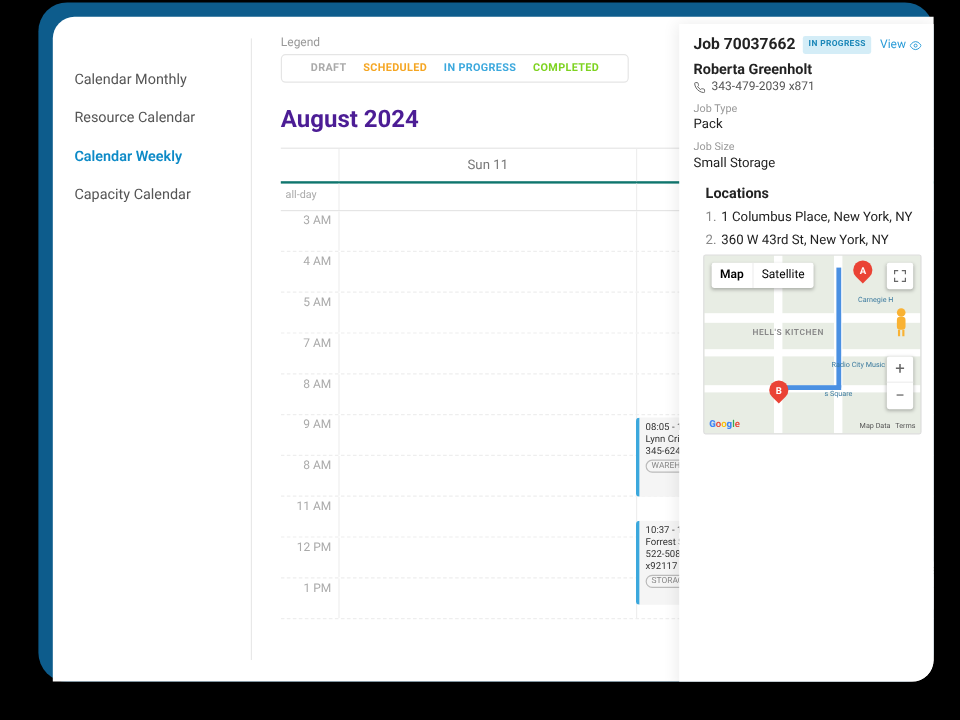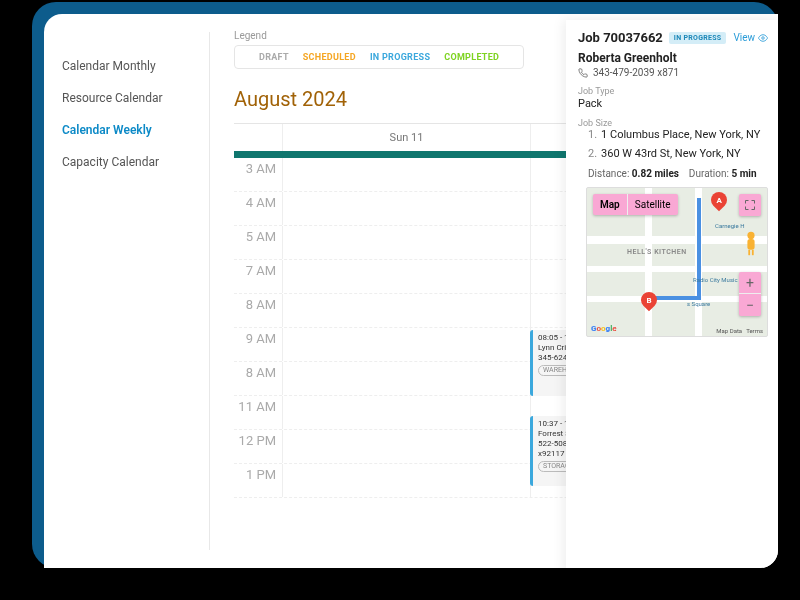--- a/index.html
+++ b/index.html
@@ -8,50 +8,50 @@
 .app{width:100%;height:100%;background:#fff;border-radius:18px 0 18px 0;display:flex;overflow:hidden}
 .sidebar{width:165px;padding:36px 0 0 18px;flex-shrink:0}
 .sidebar .nav-item{font-size:12px;color:#555;padding:9px 0;cursor:pointer}
 .sidebar .nav-item.active{color:#0d8ac7;font-weight:600}
 .divider{width:1px;background:#e8e8e8;margin:18px 0}
 .main{flex:1;position:relative;padding:16px 0 0 24px}
 .legend-label{font-size:10px;color:#999}
 .legend-box{display:inline-flex;gap:14px;border:1px solid #e5e5e5;border-radius:4px;padding:6px 24px;margin-top:4px}
 .legend-box span{font-size:9px;font-weight:700;letter-spacing:.3px}
 .lg-draft{color:#aaa}.lg-sched{color:#f5a623}.lg-prog{color:#3ba8dd}.lg-comp{color:#7ed321}
-.cal-title{font-size:20px;color:#a16207;font-weight:400;margin:18px 0 12px}
-.cal-header{display:flex;border-bottom:7px solid #0f766e;border-top:1px solid #e5e5e5}
+.cal-title{font-size:20px;color:#4c1d95;font-weight:700;margin:18px 0 12px}
+.cal-header{display:flex;border-bottom:2px solid #0f766e;border-top:1px solid #e5e5e5}
 .time-col{width:48px;flex-shrink:0}
 .day-col{flex:1;text-align:center;font-size:11px;color:#777;padding:7px 0;border-left:1px solid #eee}
 .allday-row{display:flex;border-bottom:1px solid #e5e5e5}
 .allday-row .time-col{font-size:9px;color:#aaa;padding:5px 4px}
 .allday-row .day-slot{flex:1;border-left:1px solid #eee;height:22px}
 .grid{position:relative;height:350px;overflow:hidden}
 .hour-row{display:flex;height:34px;border-bottom:1px dashed #eee}
-.hour-row .time-col{font-size:13px;color:#aaa;text-align:right;padding:3px 6px 0 0}
+.hour-row .time-col{font-size:10px;color:#aaa;text-align:right;padding:3px 6px 0 0}
 .hour-row .day-slot{flex:1;border-left:1px solid #eee;position:relative}
 .events{position:absolute;top:0;left:48px;right:0;bottom:0}
 .evt{position:absolute;background:#f5f5f5;border-left:3px solid #3ba8dd;border-radius:3px;padding:3px 5px;font-size:8px;line-height:1.25;color:#333;overflow:hidden}
 .evt .tag{display:inline-block;border:1px solid #bbb;border-radius:8px;padding:0 4px;font-size:7px;color:#888;margin-top:2px}
 .panel{position:absolute;top:6px;right:-2px;width:214px;background:#fff;box-shadow:-2px 0 12px rgba(0,0,0,.08);padding:10px 12px;height:100%;overflow:hidden}
-.panel-head{display:flex;align-items:center;gap:6px;margin-bottom:6px}
+.panel-head{display:flex;gap:6px;margin-bottom:6px}
 .panel-head .jobnum{font-size:13px;font-weight:700;color:#222}
 .badge{background:#d4edf7;color:#1b87b8;font-size:7px;font-weight:700;padding:2px 5px;border-radius:2px;letter-spacing:.3px}
 .view-link{margin-left:auto;color:#2b9cd8;font-size:10px;display:flex;align-items:center;gap:3px;cursor:pointer}
 .cust-name{font-size:12px;font-weight:700;color:#222;margin-bottom:2px}
 .contact{font-size:10px;color:#555;display:flex;align-items:center;gap:5px;margin-bottom:2px}
 .meta-label{font-size:9px;color:#999;margin-top:8px}
 .meta-val{font-size:11px;color:#222;margin-top:1px}
 .loc-head{font-size:12px;font-weight:700;color:#222;margin:12px 0 6px 10px}
 .loc-item{font-size:11px;color:#222;margin:0 0 6px 10px}
 .loc-item .n{color:#888;margin-right:4px}
 .dist-row{font-size:10px;color:#222;margin:8px 0 8px 10px}
 .dist-row .k{color:#666}
 .map{height:150px;border:1px solid #ddd;border-radius:2px;position:relative;background:#e8ede4;overflow:hidden;margin-left:8px}
-.map-ctrl{position:absolute;background:#f9a8d4;border-radius:2px;box-shadow:0 1px 3px rgba(0,0,0,.25);font-size:10px}
+.map-ctrl{position:absolute;background:#ffffff;border-radius:2px;box-shadow:0 1px 3px rgba(0,0,0,.25);font-size:10px}
 .map-type{top:6px;left:6px;display:flex}
 .map-type span{padding:5px 7px;cursor:pointer}
 .map-type span:first-child{font-weight:600;border-right:1px solid #eee}
 .map-fs{top:6px;right:6px;width:22px;height:22px;display:flex;align-items:center;justify-content:center}
 .map-zoom{bottom:20px;right:6px;width:22px}
 .map-zoom div{height:22px;display:flex;align-items:center;justify-content:center;font-size:14px;color:#666;cursor:pointer}
 .map-zoom div:first-child{border-bottom:1px solid #eee}
 .pegman{position:absolute;right:7px;top:42px;width:18px;height:26px}
 .road{position:absolute;background:#fff}
 .route{position:absolute;background:#4a90e2}
@@ -84,20 +84,25 @@
       <span class="lg-sched">SCHEDULED</span>
       <span class="lg-prog">IN PROGRESS</span>
       <span class="lg-comp">COMPLETED</span>
     </div>
     <div class="cal-title">August 2024</div>
     <div class="cal-header">
       <div class="time-col"></div>
       <div class="day-col">Sun   11</div>
       <div class="day-col">Mon   12</div>
     </div>
+    <div class="allday-row">
+      <div class="time-col">all-day</div>
+      <div class="day-slot"></div>
+      <div class="day-slot"></div>
+    </div>
     <div class="grid">
       <div id="hours">
             <div class="hour-row">
               <div class="time-col">3 AM</div>
               <div class="day-slot"></div>
               <div class="day-slot"></div>
             </div>
             <div class="hour-row">
               <div class="time-col">4 AM</div>
               <div class="day-slot"></div>
@@ -178,26 +183,24 @@
       <div class="cust-name">Roberta Greenholt</div>
       <div class="contact">
         <svg class="icon" viewBox="0 0 24 24" fill="none" stroke="#666" stroke-width="2">
               <path d="M22 16.92v3a2 2 0 0 1-2.18 2 19.79 19.79 0 0 1-8.63-3.07 19.5 19.5 0 0 1-6-6 19.79 19.79 0 0 1-3.07-8.67A2 2 0 0 1 4.11 2h3a2 2 0 0 1 2 1.72 12.84 12.84 0 0 0 .7 2.81 2 2 0 0 1-.45 2.11L8.09 9.91a16 16 0 0 0 6 6l1.27-1.27a2 2 0 0 1 2.11-.45 12.84 12.84 0 0 0 2.81.7A2 2 0 0 1 22 16.92z"></path>
             </svg>
         <span>343-479-2039 x871</span>
       </div>
       <div class="meta-label">Job Type</div>
       <div class="meta-val">Pack</div>
       <div class="meta-label">Job Size</div>
+      <div class="meta-val">Small Storage</div>
+      <div class="loc-head">Locations</div>
       <div class="loc-item"><span class="n">1.</span><span>1 Columbus Place, New York, NY</span></div>
       <div class="loc-item"><span class="n">2.</span><span>360 W 43rd St, New York, NY</span></div>
-      <div class="dist-row">
-        <span class="k">Distance:</span> <b>0.82 miles</b>&nbsp;&nbsp;&nbsp;
-        <span class="k">Duration:</span> <b>5 min</b>
-      </div>
       <div class="map">
         <div class="road" style="left:0;top:48px;width:100%;height:8px"></div>
         <div class="road" style="left:0;top:78px;width:100%;height:6px"></div>
         <div class="road" style="left:0;top:108px;width:100%;height:6px"></div>
         <div class="road" style="left:58px;top:0;width:7px;height:100%"></div>
         <div class="road" style="left:108px;top:0;width:7px;height:100%"></div>
         <div class="route" style="left:110px;top:10px;width:4px;height:100px"></div>
         <div class="route" style="left:62px;top:108px;width:52px;height:4px"></div>
         <div class="pin" style="left:124px;top:4px">
               <span>A</span>

